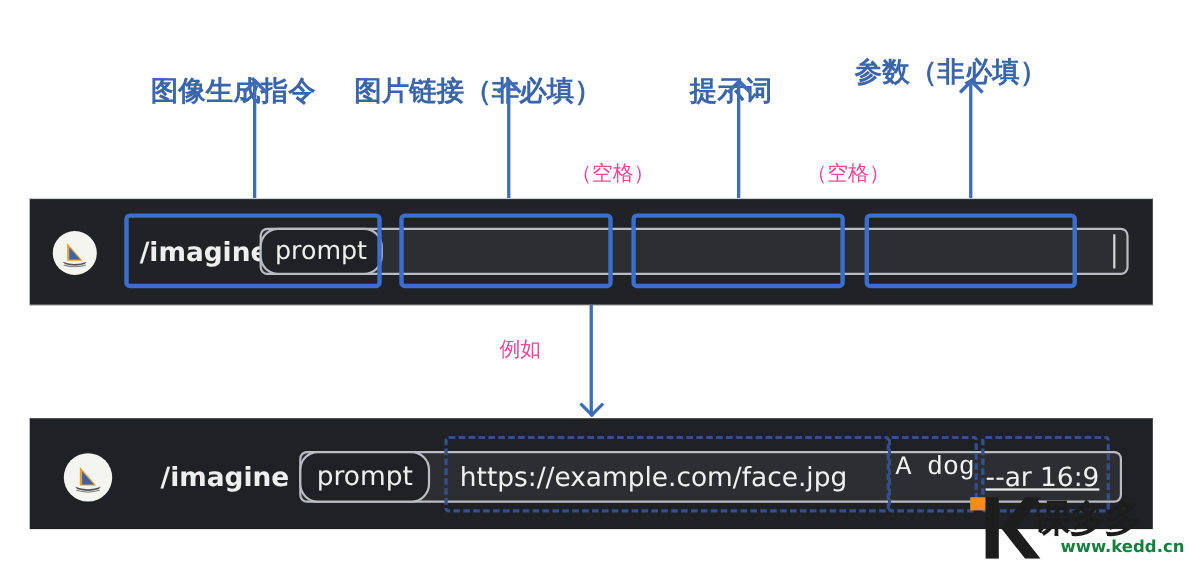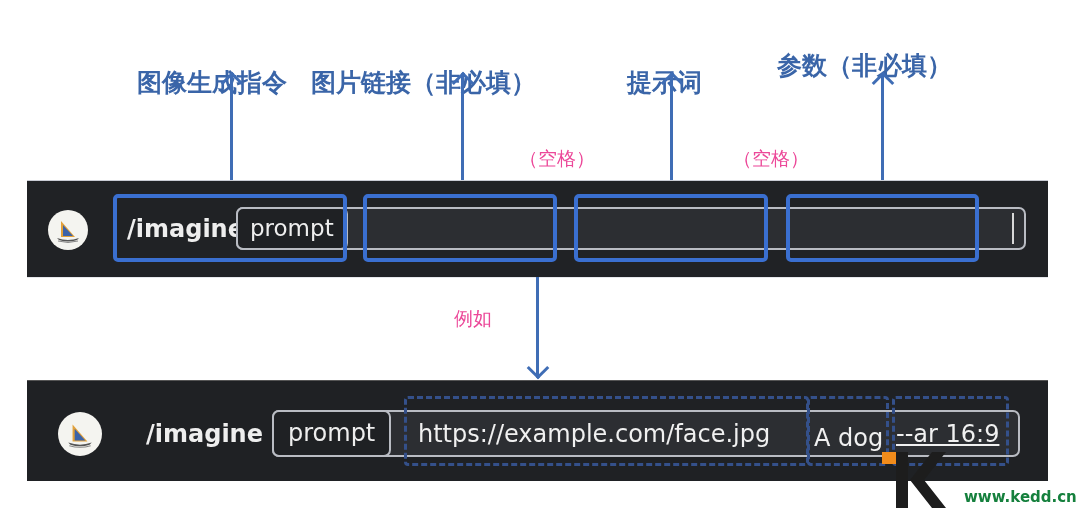--- a/index.html
+++ b/index.html
@@ -32,21 +32,21 @@
   .avatar {
     position:absolute; border-radius:50%; background:#f4f4f0;
     display:flex; align-items:center; justify-content:center; overflow:hidden;
   }
   .cmd { position:absolute; color:#eeeeee; font-weight:bold; font-size:24px; line-height:30px; white-space:nowrap; }
   .input-field {
     position:absolute; border:2px solid #b9bcc3; border-radius:7px;
     background:#2c2e32; box-sizing:border-box;
   }
   .prompt-chip {
-    position:absolute; border:2px solid #b9bcc3; border-radius:7px;
+    position:absolute; border:2px solid #b9bcc3; border-radius:17px;
     background:#1f2124; box-sizing:border-box; color:#eeeeee;
     font-size:23px; line-height:38px; padding:0 12px; white-space:nowrap;text-align:center;
   }
   .caret { position:absolute; width:2px; background:#d8d8d8; }
   .hl-box {
     position:absolute; border:4px solid #3a6fd0; border-radius:5px; box-sizing:border-box;
   }
   .dash-box {
     position:absolute; border:3px dashed #34508a; border-radius:4px; box-sizing:border-box;
   }
@@ -55,21 +55,21 @@
   }
   .watermark { position:absolute; left:880px; top:450px; width:200px; height:61px; }
   .wm-k { position:absolute; left:0; top:0; }
   .wm-cn { position:absolute; left:60px; top:2px; font-size:34px; font-weight:bold; color:#1d1d1d; letter-spacing:-2px; line-height:40px; }
   .wm-url { position:absolute; left:84px; top:38px; font-size:15px; font-weight:bold; color:#15803d; line-height:18px; }
 </style>
 </head>
 <body>
 
 <div class="label" style="left:137px; top:33px;">图像生成指令</div>
-<div class="label" style="left:311px; top:33px;">图片链接（非必填）</div>
+<div class="label" style="left:322px; top:33px;">图片链接（非必填）</div>
 <div class="label" style="left:627px; top:33px;">提示词</div>
 <div class="label" style="left:777px; top:16px;">参数（非必填）</div>
 
 <div class="label-small" style="left:519px; top:146px;">（空格）</div>
 <div class="label-small" style="left:733px; top:146px;">（空格）</div>
 
 <div>
   <div class="arrow-line" style="left:230px; top:74px; height:120px;"></div>
   <div class="arrow-head-up" style="left:224px; top:75px;"></div>
 </div>
@@ -124,27 +124,28 @@
     <path d="M5 26 Q15 29 25 26" stroke="#888" stroke-width="1" fill="none"></path>
   </svg>
 </div>
 
 <div class="cmd" style="left:146px; top:419px;">/imagine</div>
 
 <div class="input-field" style="left:272px; top:410px; width:748px; height:47px; background:#2c2e32;"></div>
 <div class="prompt-chip" style="left:272px; top:410px; height:47px; line-height:42px; font-size:24px; padding:0 14px;">prompt</div>
 
 <div class="input-text" style="left:418px; top:416px;">https://example.com/face.jpg</div>
-<div class="input-text" style="left:814px; top:420px;">A dog</div>
+<div class="input-text" style="left:814px; top:408px;font-family:Liberation Mono, monospace;">A dog</div>
 <div class="input-text" style="left:896px; top:416px;text-decoration:underline;">--ar 16:9</div>
 
 <div class="dash-box" style="left:404px; top:396px; width:405px; height:70px;"></div>
 <div class="dash-box" style="left:807px; top:396px; width:82px; height:70px;"></div>
 <div class="dash-box" style="left:892px; top:396px; width:117px; height:70px;"></div>
 
 <div class="watermark">
   <svg class="wm-k" width="70" height="58" viewBox="0 0 70 58">
     <rect x="2" y="2" width="14" height="12" fill="#f28c1b"></rect>
     <rect x="16" y="2" width="12" height="56" fill="#1d1d1d"></rect>
     <polygon points="30,30 52,2 66,2 44,30 66,58 52,58" fill="#1d1d1d"></polygon>
   </svg>
+  <div class="wm-cn">课多多</div>
   <div class="wm-url">www.kedd.cn</div>
 </div>
 
 </body></html>

